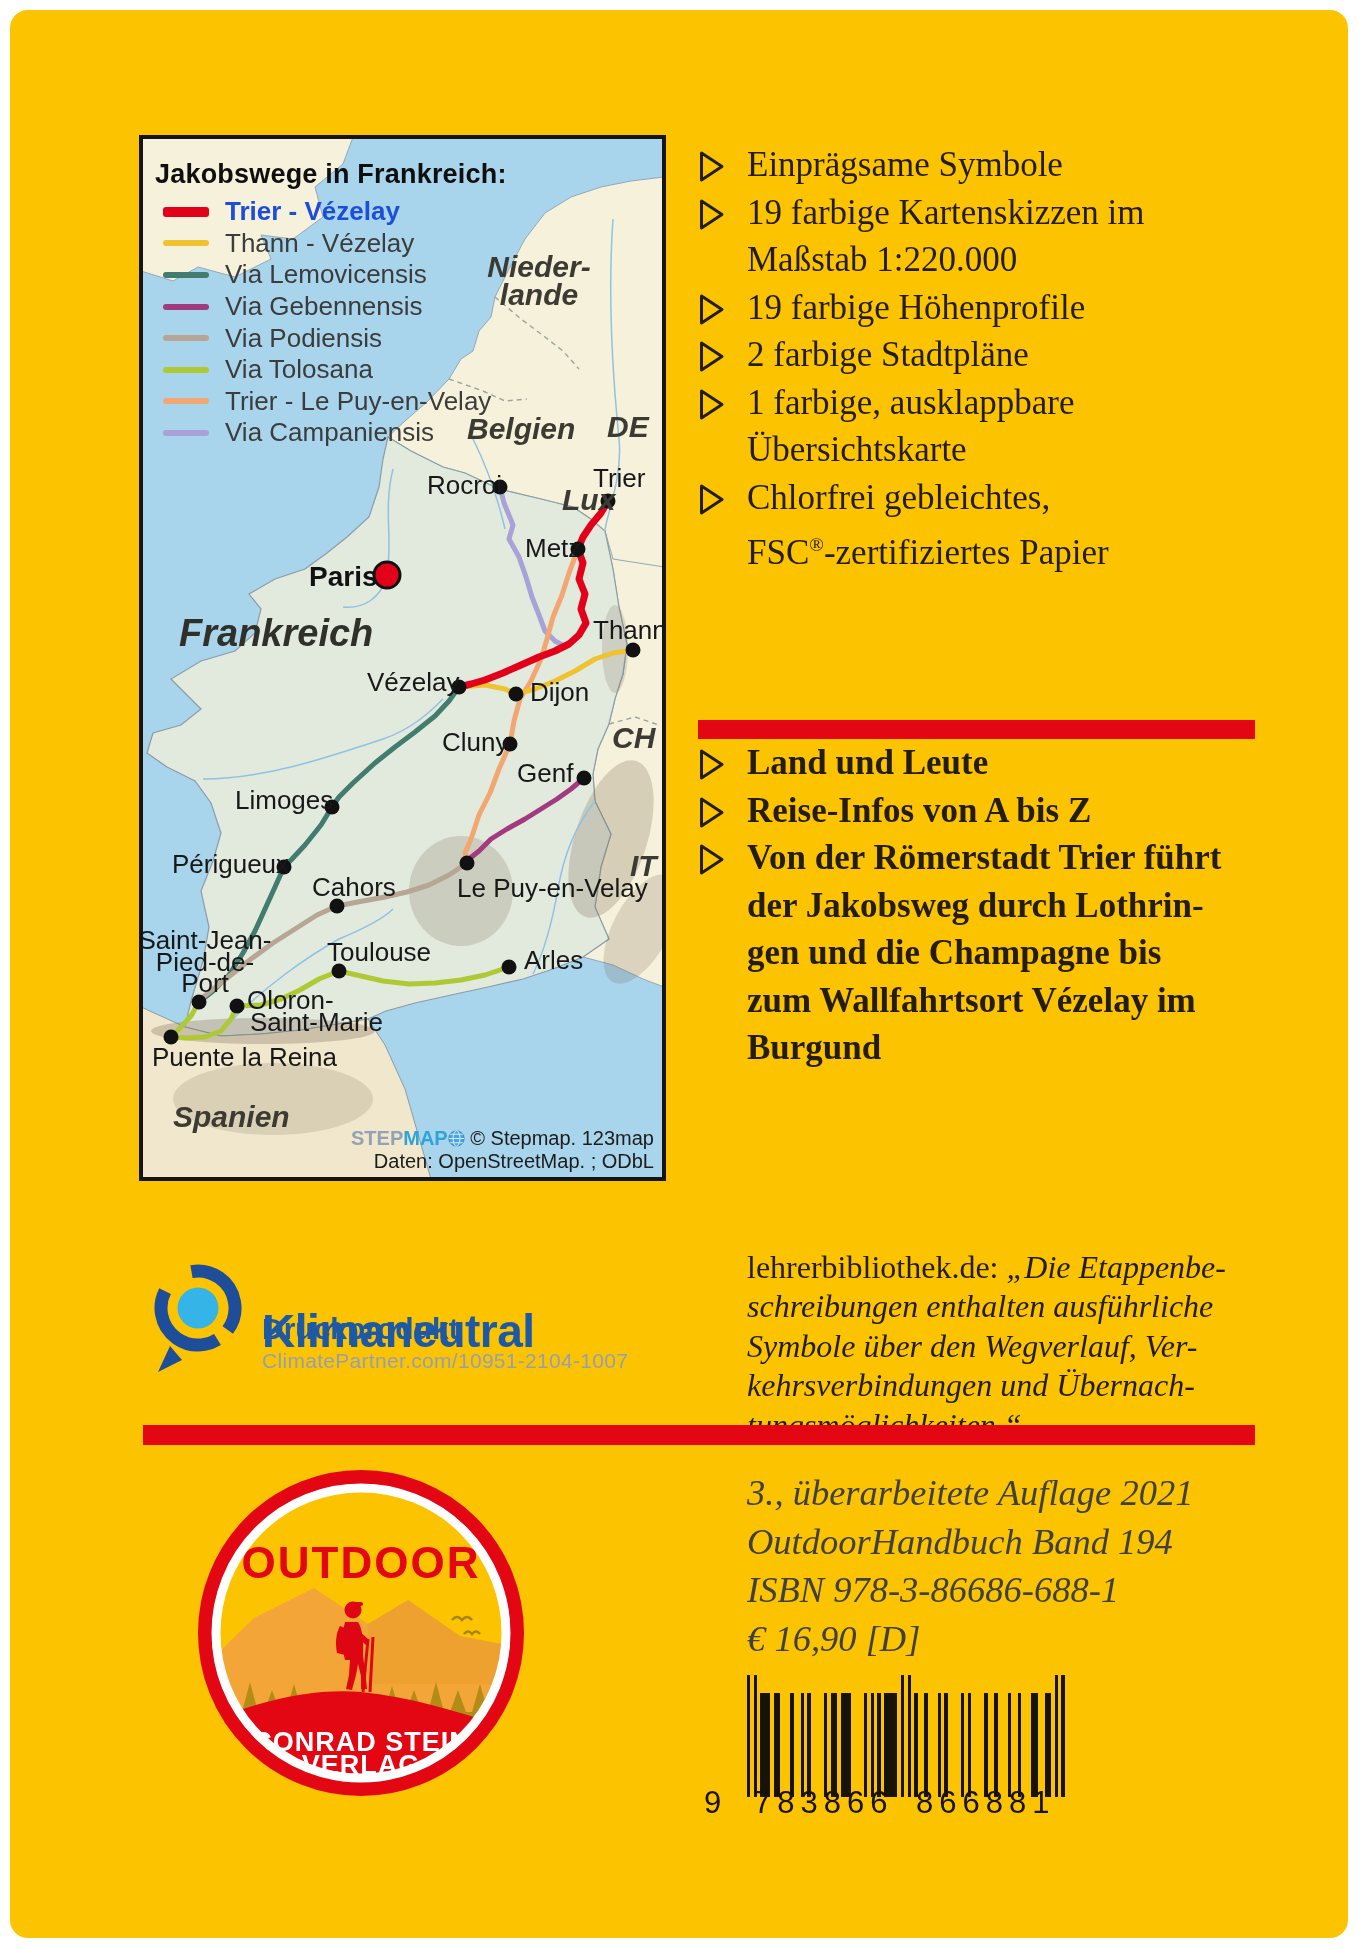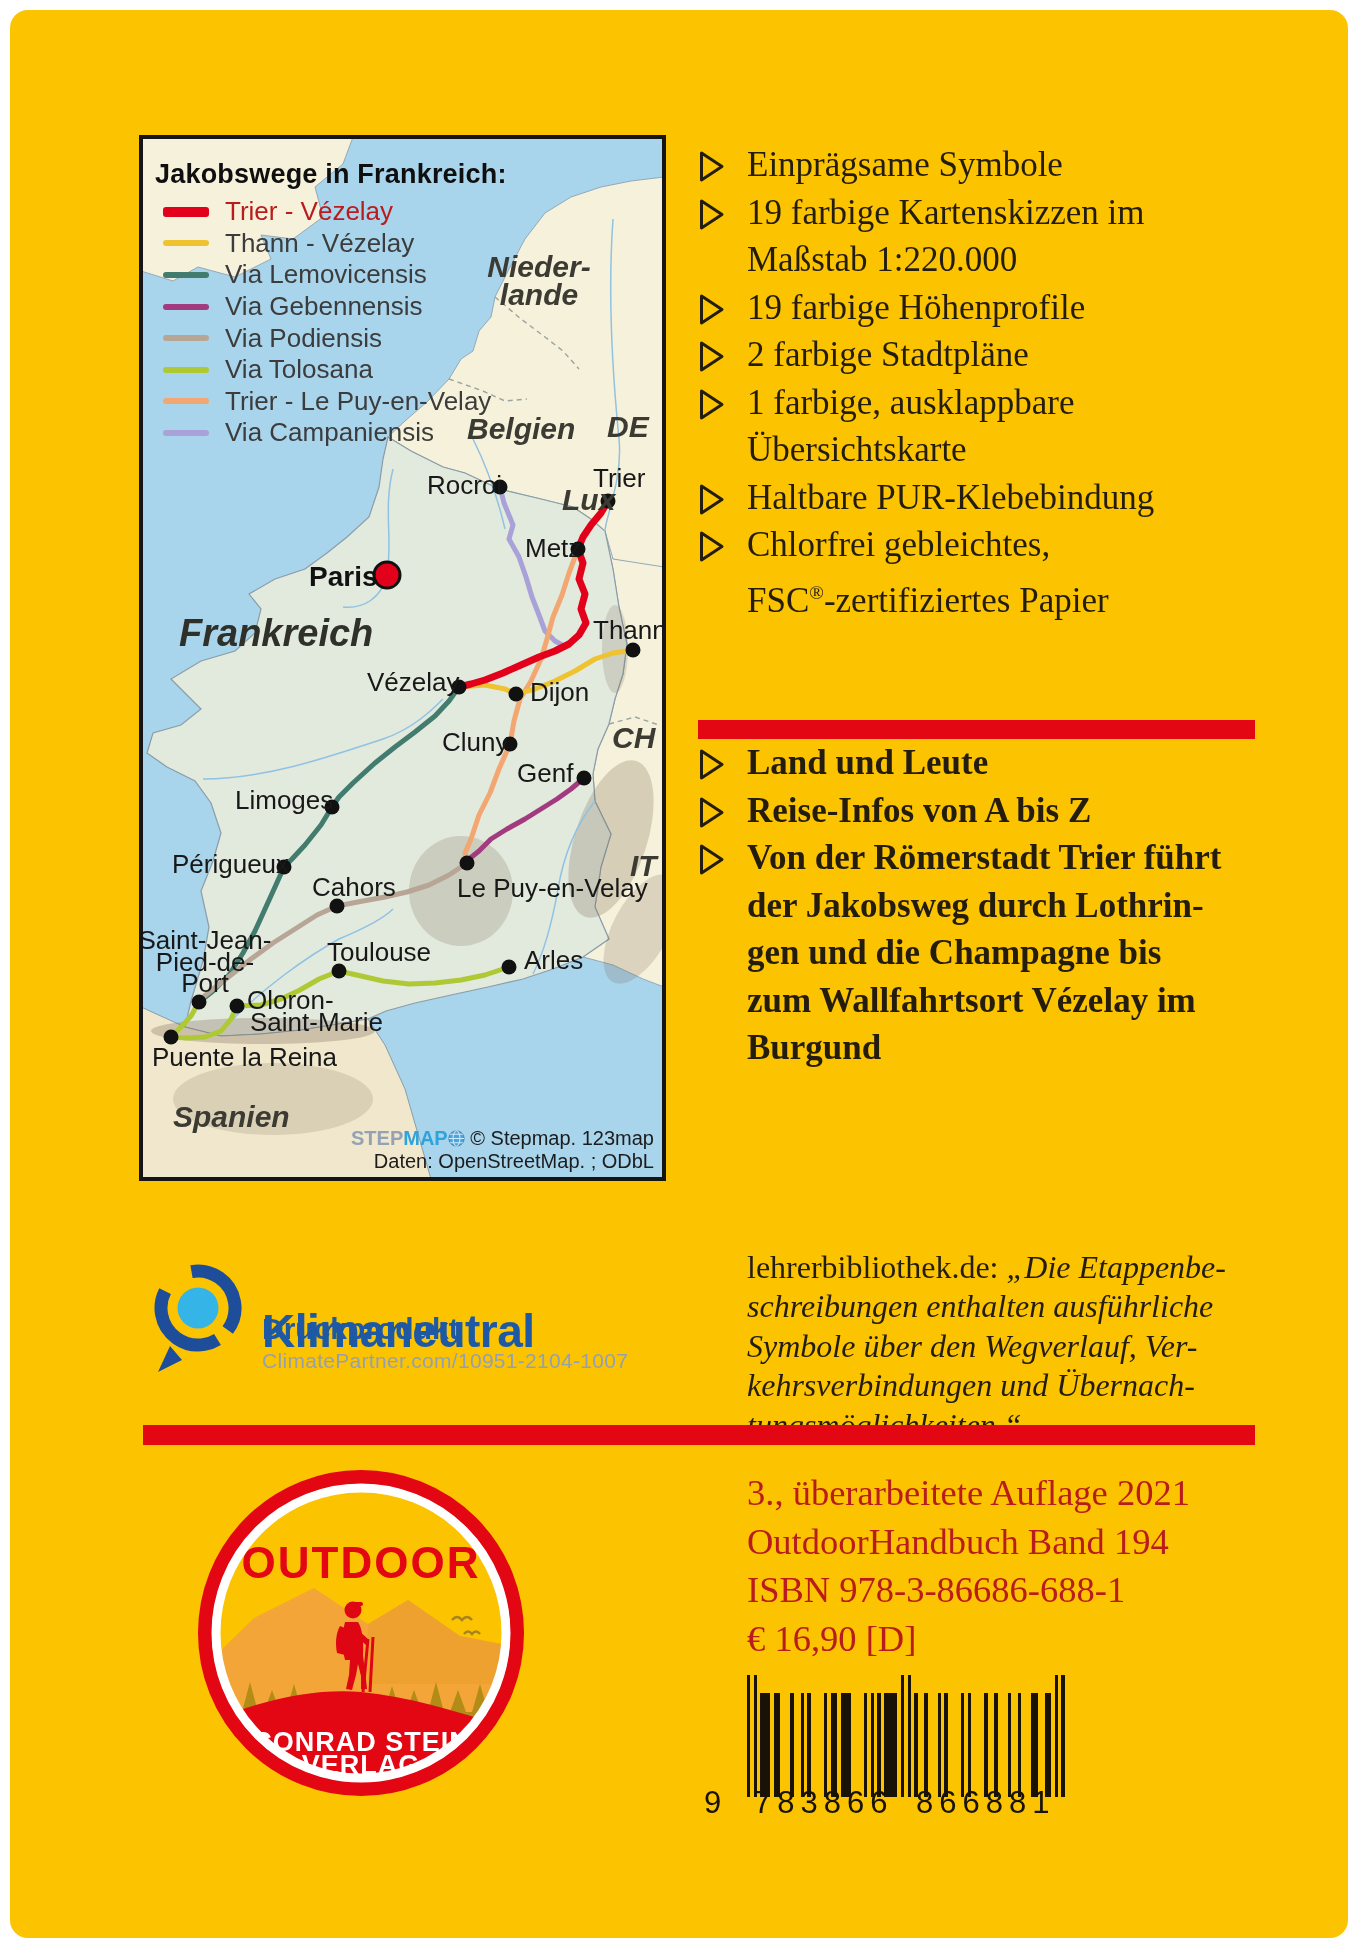--- a/index.html
+++ b/index.html
@@ -9,21 +9,21 @@
 
   
   .map-panel{position:absolute;left:129px;top:125px;width:519px;height:1038px;border:4px solid #151515;background:#A8D4EC;}
   .map-svg{position:absolute;left:0;top:0;}
   .legend{position:absolute;left:12px;top:20px;font-family:"Liberation Sans",sans-serif;}
   .legend-title{font-size:27px;font-weight:bold;color:#0f0f0f;margin-bottom:6px;letter-spacing:.2px;}
   .legend-row{display:flex;align-items:center;height:31.6px;}
   .legend-swatch{width:46px;height:6px;border-radius:3px;margin:0 16px 0 8px;flex:0 0 46px;}
   .legend-row.primary .legend-swatch{height:10px;}
   .legend-label{font-size:26px;color:#3C3C3C;white-space:nowrap;}
-  .legend-row.primary .legend-label{font-weight:normal;color:#b91c1c;text-align:right;}
+  .legend-row.primary .legend-label{font-weight:bold;color:#1d4ed8;text-align:right;}
   .map-attrib{position:absolute;right:8px;bottom:4px;text-align:right;font-family:"Liberation Sans",sans-serif;font-size:20px;line-height:23px;color:#1c1c1c;}
   .sm-step{color:#93A2B5;font-weight:bold;}
   .sm-map{color:#2FA3DC;font-weight:bold;}
   .globe{vertical-align:-2px;}
   .city{font-family:"Liberation Sans",sans-serif;font-size:26px;fill:#181818;}
   .city-b{font-family:"Liberation Sans",sans-serif;font-weight:bold;font-size:28px;fill:#111;}
   .country{font-family:"Liberation Sans",sans-serif;font-weight:bold;font-style:italic;fill:#3B3B33;font-size:30px;}
   .fr{font-size:38px;fill:#30302A;}
 
   
@@ -44,21 +44,21 @@
   .cp-icon{position:absolute;left:0;top:2px;}
   .cp-brand{position:absolute;left:114px;top:8px;font-size:46px;font-weight:bold;color:#1E59A5;letter-spacing:-.5px;margin-top:44px;}
   .cp-product{position:absolute;left:114px;top:60px;font-size:30px;font-weight:bold;color:#1E59A5;}
   .cp-url{position:absolute;left:114px;top:97px;font-size:21px;color:#93A0B4;letter-spacing:.3px;}
 
   
   .badge{position:absolute;left:188px;top:1460px;}
   .badge-text{font-family:"Liberation Sans",sans-serif;font-weight:bold;}
 
   
-  .edition{position:absolute;left:737px;top:1459px;font-size:36.5px;line-height:48.5px;color:#b91c1c;}
+  .edition{position:absolute;left:737px;top:1459px;font-size:36.5px;line-height:48.5px;color:#404040;font-style:italic;}
   .barcode{position:absolute;left:694px;top:1665px;width:400px;height:150px;}
   #barcode-bars{position:absolute;left:43px;top:0;font-size:0;white-space:nowrap;}
   .bc-d{position:absolute;top:110px;font-family:"Liberation Sans",sans-serif;font-size:31px;color:#181207;}
   .bc-d0{left:0;}
   .bc-d1{left:50px;letter-spacing:6px;}
   .bc-d2{left:212px;letter-spacing:6px;}
 </style>
 </head>
 <body>
 
@@ -249,26 +249,20 @@
         <span class="tri"><svg width="27" height="33" viewBox="0 0 27 33">
             <path d="M3.5 3 L24 16.5 L3.5 30 Z" fill="none" stroke="#241D0E" stroke-width="3" stroke-linejoin="round"></path>
           </svg></span>
         <span class="bullet-text">1 farbige, ausklappbare
 Übersichtskarte</span>
       </div>
     <div class="bullet">
         <span class="tri"><svg width="27" height="33" viewBox="0 0 27 33">
             <path d="M3.5 3 L24 16.5 L3.5 30 Z" fill="none" stroke="#241D0E" stroke-width="3" stroke-linejoin="round"></path>
           </svg></span>
-        <span class="bullet-text">Haltbare PUR-Klebebindung</span>
-      </div>
-    <div class="bullet">
-        <span class="tri"><svg width="27" height="33" viewBox="0 0 27 33">
-            <path d="M3.5 3 L24 16.5 L3.5 30 Z" fill="none" stroke="#241D0E" stroke-width="3" stroke-linejoin="round"></path>
-          </svg></span>
         <span class="bullet-text">Chlorfrei gebleichtes,
 FSC<sup>®</sup>-zertifiziertes Papier</span>
       </div>
   </div>
 
   <div class="divider d1"></div>
 
   <div class="contents">
     <div class="bullet">
         <span class="tri"><svg width="27" height="33" viewBox="0 0 27 33">

